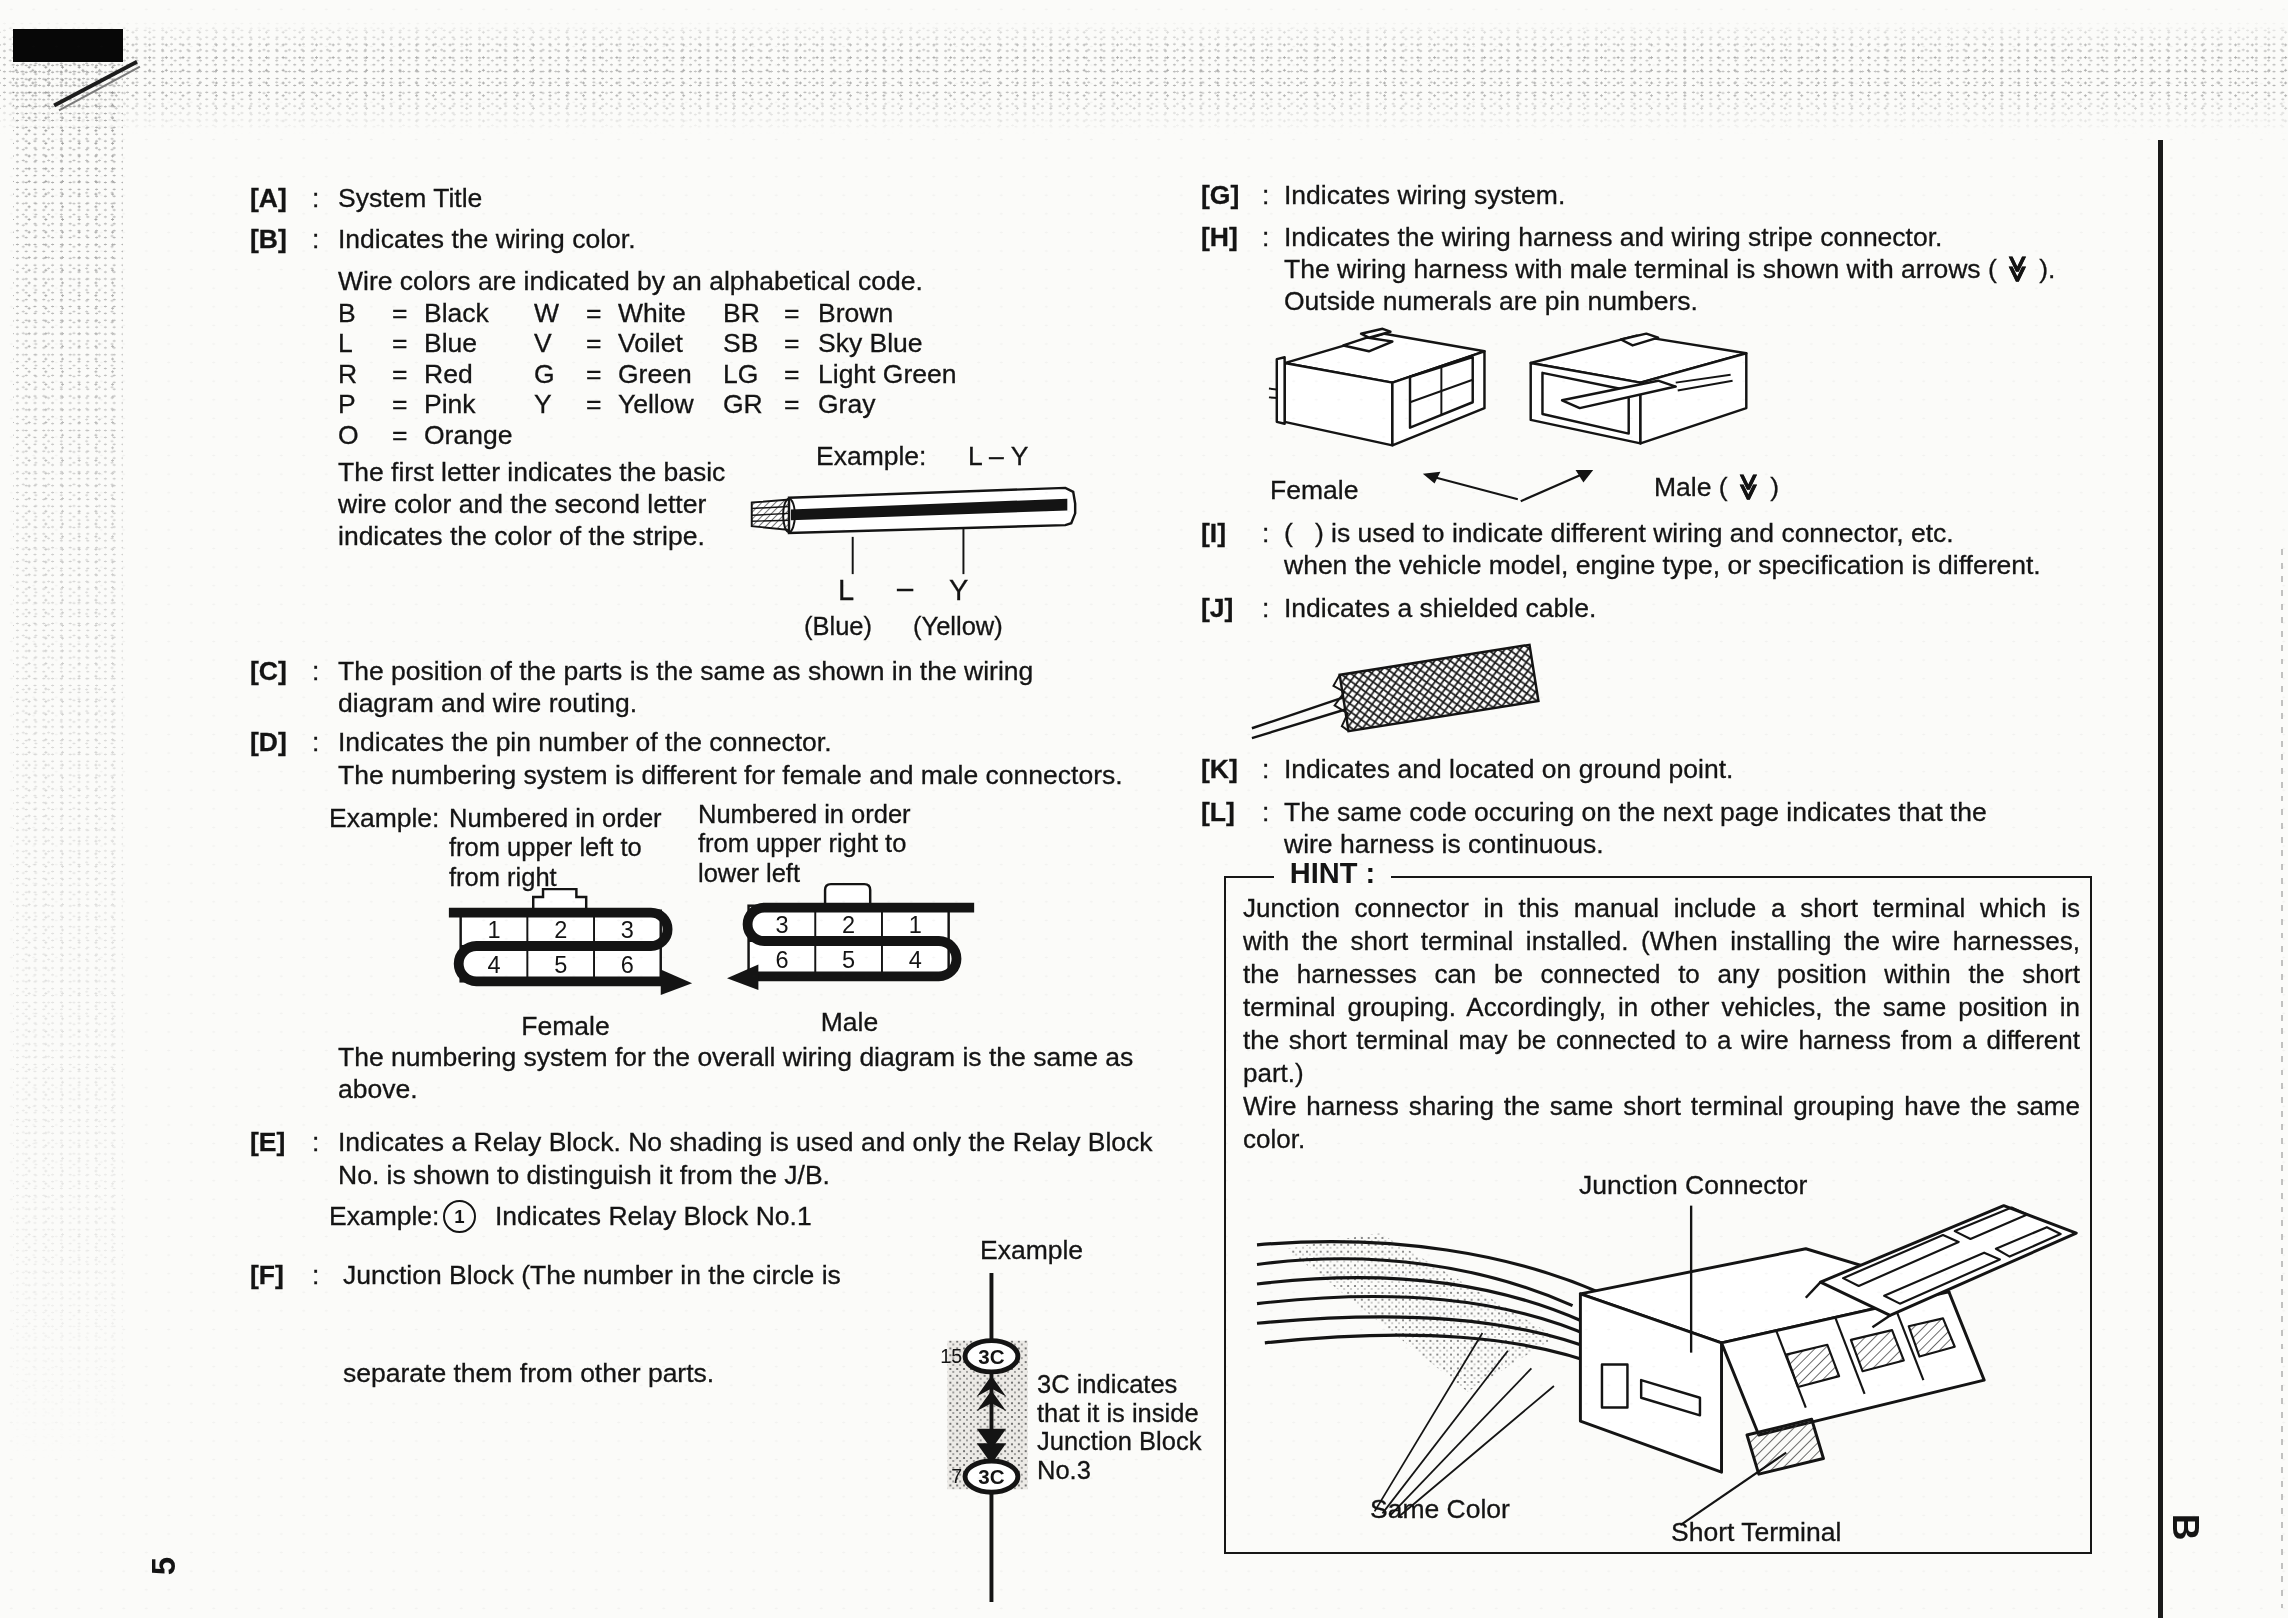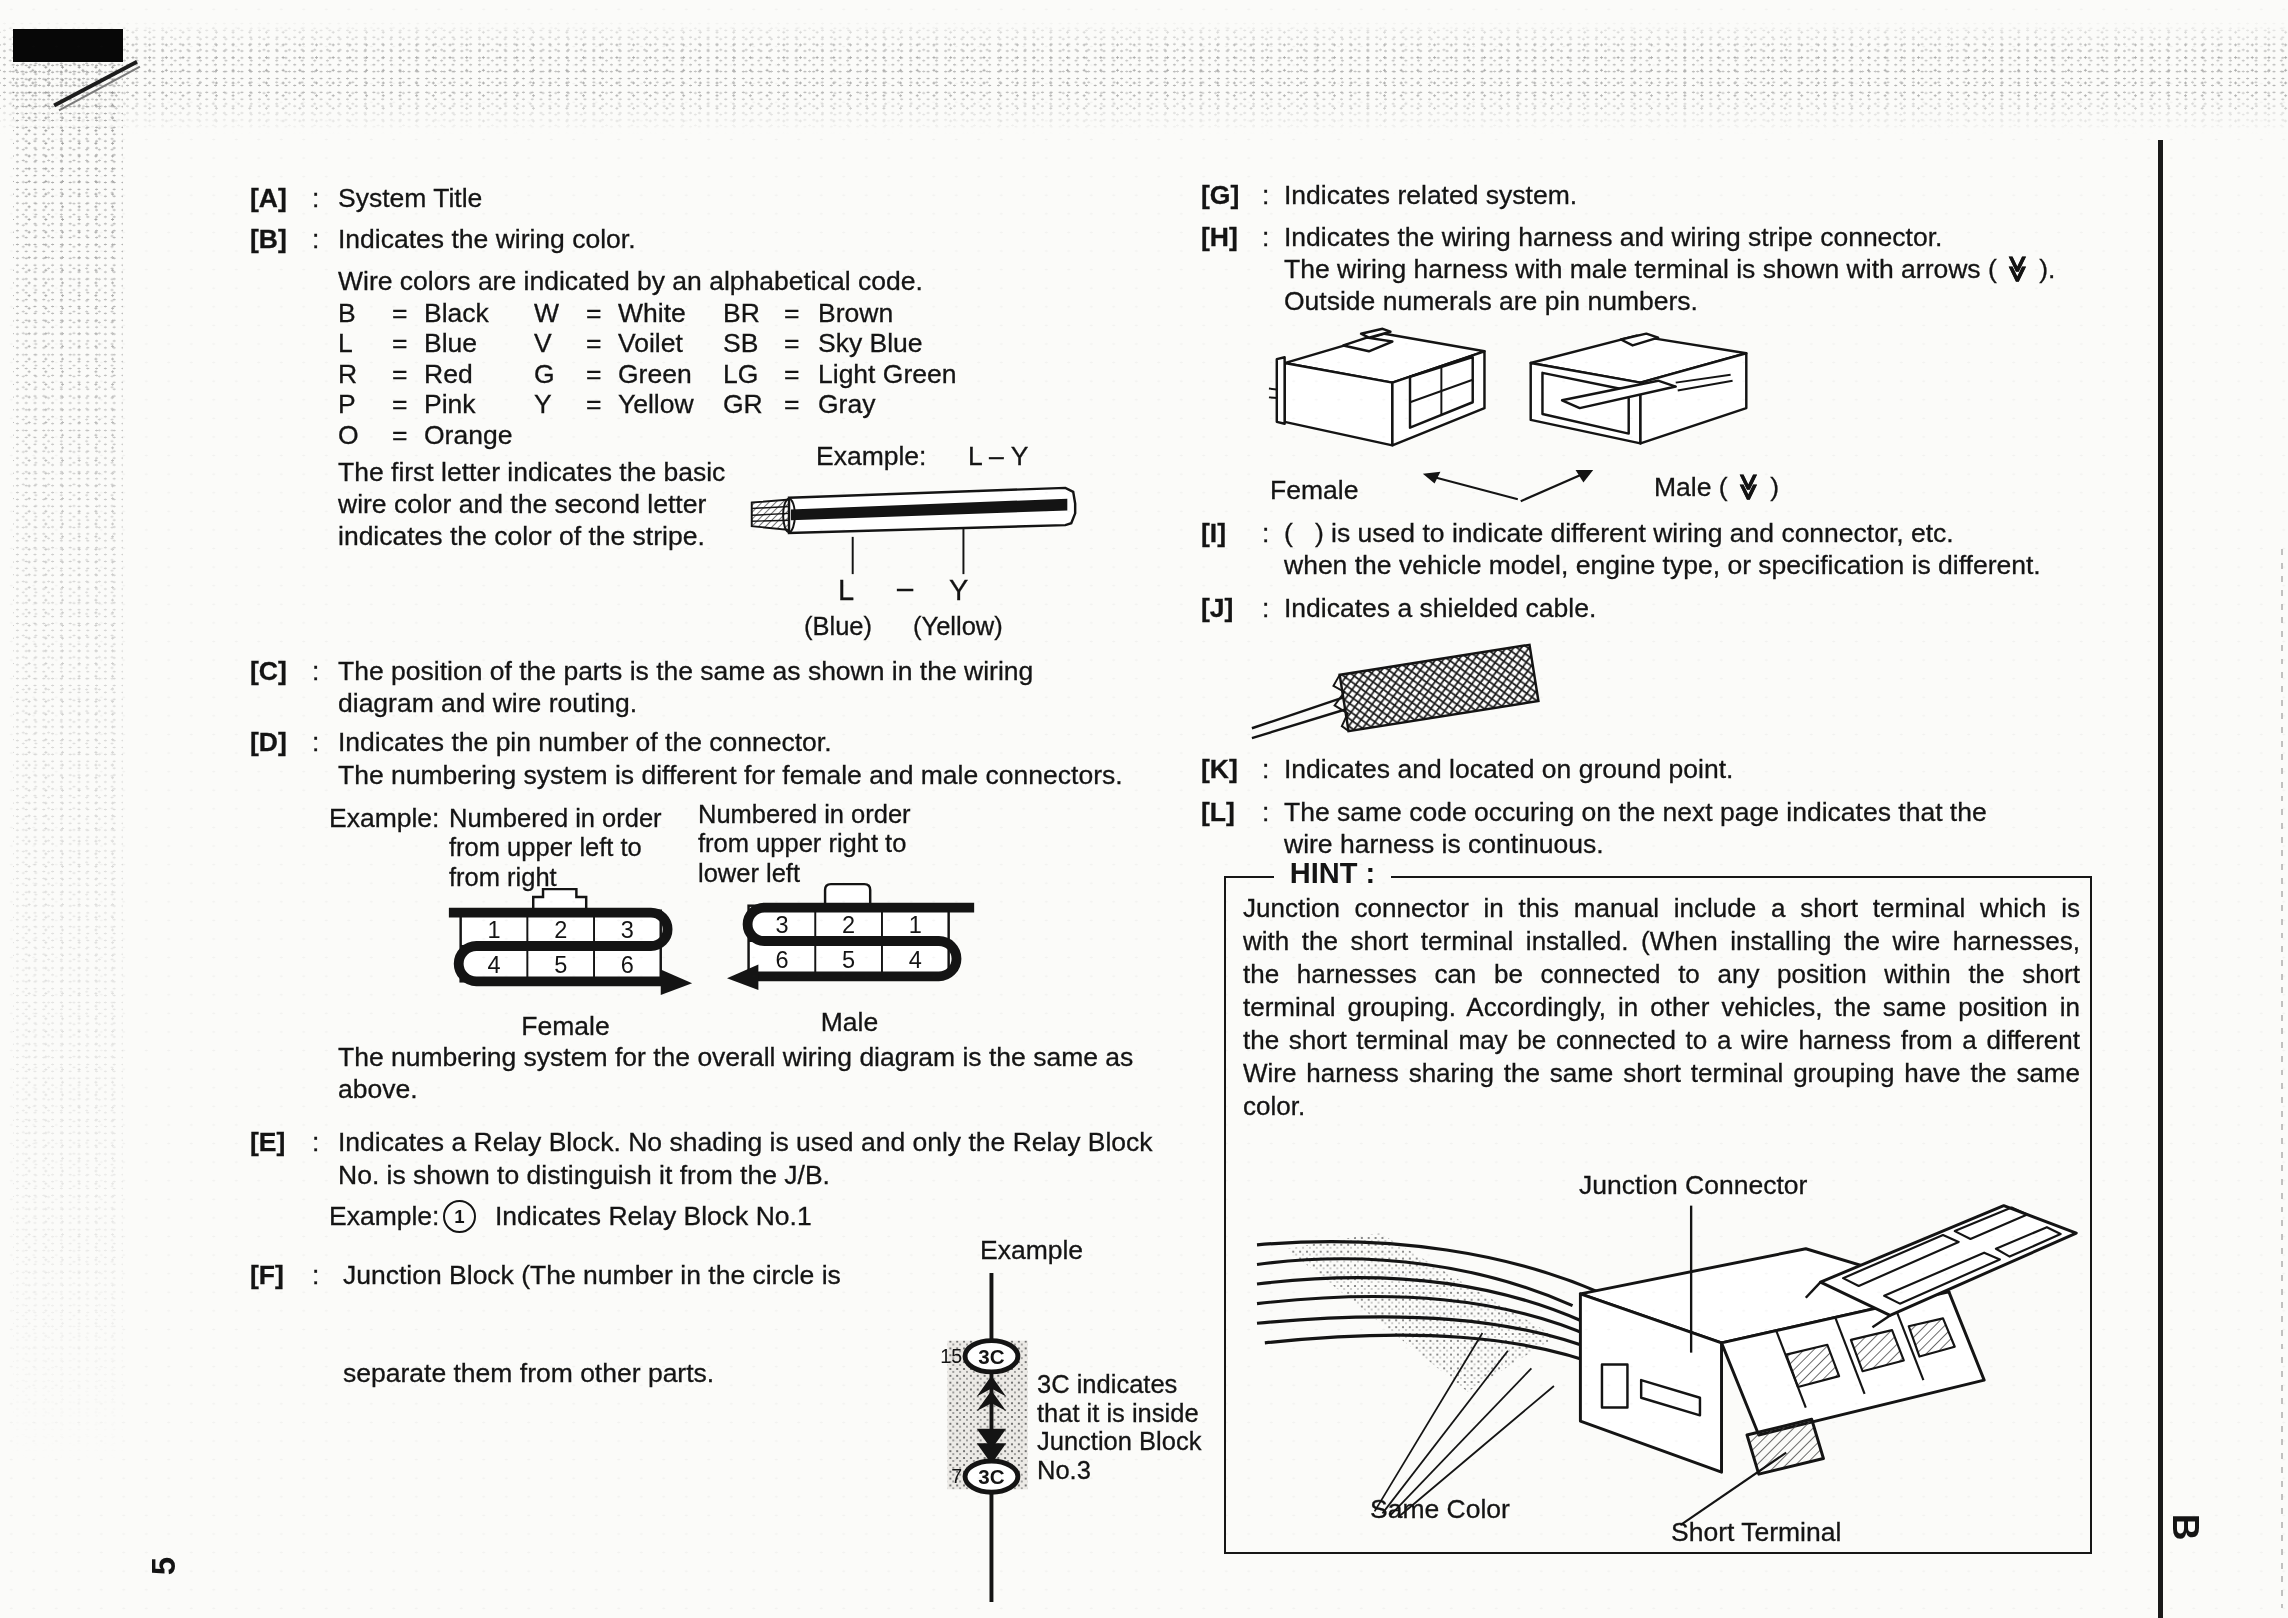--- a/index.html
+++ b/index.html
@@ -238,21 +238,21 @@
     <text x="42" y="101" font-size="20" text-anchor="end">15</text>
     <text x="42" y="224" font-size="20" text-anchor="end">7</text>
   </svg>
   <div class="abs t sm" style="left:1037px;top:1368px">3C indicates</div>
   <div class="abs t sm" style="left:1037px;top:1397px">that it is inside</div>
   <div class="abs t sm" style="left:1037px;top:1425px">Junction Block</div>
   <div class="abs t sm" style="left:1037px;top:1454px">No.3</div>
 
   <div class="abs t key" style="left:1201px;top:179px">[G]</div>
   <div class="abs t" style="left:1262px;top:179px">:</div>
-  <div class="abs t" style="left:1284px;top:179px">Indicates related system.</div>
+  <div class="abs t" style="left:1284px;top:179px">Indicates wiring system.</div>
 
   <div class="abs t key" style="left:1201px;top:221px">[H]</div>
   <div class="abs t" style="left:1262px;top:221px">:</div>
   <div class="abs t" style="left:1284px;top:221px">Indicates the wiring harness and wiring stripe connector.</div>
   <div class="abs t" style="left:1284px;top:253px">
     <span>The wiring harness with male terminal is shown with arrows (</span>
     <span class="rot90">≫</span>
     <span>).</span>
   </div>
   <div class="abs t" style="left:1284px;top:285px">Outside numerals are pin numbers.</div>
@@ -332,20 +332,21 @@
   <div class="abs t" style="left:1284px;top:828px">wire harness is continuous.</div>
 
   <div class="abs" id="hint-box"></div>
   <div class="abs" id="hint-title">HINT :</div>
   <div class="abs" id="hint-text">
     <div class="hl jf">Junction connector in this manual include a short terminal which is</div>
     <div class="hl jf">with the short terminal installed. (When installing the wire harnesses,</div>
     <div class="hl jf">the harnesses can be connected to any position within the short</div>
     <div class="hl jf">terminal grouping. Accordingly, in other vehicles, the same position in</div>
     <div class="hl jf">the short terminal may be connected to a wire harness from a different</div>
+    <div class="hl jl">part.)</div>
     <div class="hl jf">Wire harness sharing the same short terminal grouping have the same</div>
     <div class="hl jl">color.</div>
   </div>
 
   <div class="abs t" style="left:1579px;top:1169px">Junction Connector</div>
 
   <svg class="abs" style="left:1257px;top:1188px" width="833px" height="343" viewBox="0 0 850 350">
     <defs>
       <pattern id="jcdots" width="7" height="7" patternUnits="userSpaceOnUse">
         <circle cx="2" cy="2" r="1.1" fill="#555"></circle>

